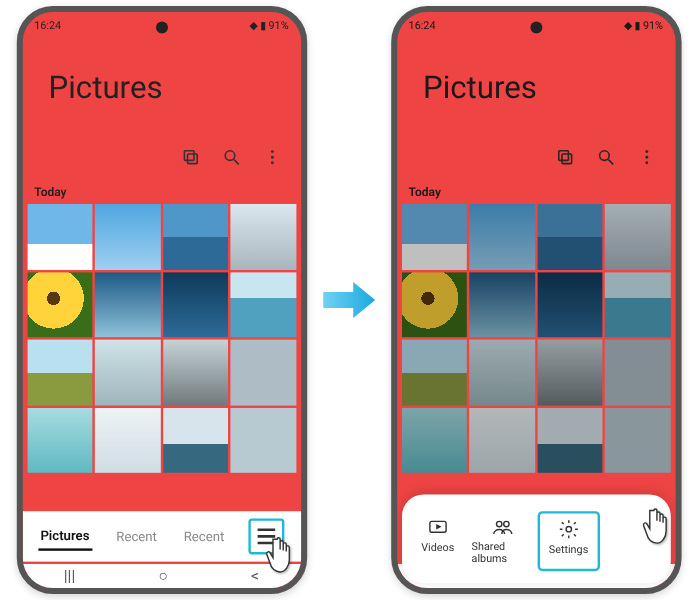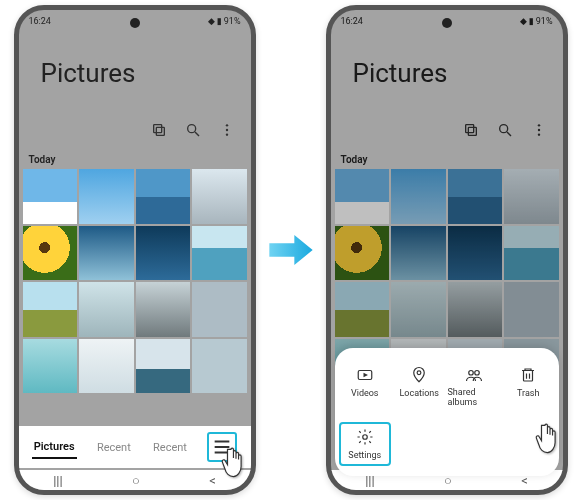--- a/index.html
+++ b/index.html
@@ -13,21 +13,21 @@
     align-items: center;
     justify-content: center;
     gap: 10px;
     position: relative;
   }
   .phone {
     width: 232px;
     height: 480px;
     border: 5px solid #555;
     border-radius: 30px;
-    background: #a3a3a3;
+    background: #ef4444;
     position: relative;
     overflow: hidden;
     box-shadow: 0 2px 6px rgba(0,0,0,0.15);
   }
   .phone.dimmed .screen-main {
     filter: brightness(0.75);
     pointer-events: none;
   }
   .camera {
     position: absolute;
@@ -135,21 +135,21 @@
     width: 50px;
     display:flex;
     align-items:center;
     justify-content:center;
   }
   .arrow svg { width:50px; height:50px; }
 
   
   .sheet {
     position:absolute;
-    bottom: 14px;
+    bottom: 4px;
     left:4px; right:4px;
     background:#fff;
     border-radius:18px;
     padding: 14px 4px 10px 4px;
     box-shadow: 0 -2px 10px rgba(0,0,0,0.15);
     z-index:40;
   }
   .sheet-grid {
     display:grid;
     grid-template-columns: repeat(4,1fr);
@@ -333,43 +333,26 @@
     <div class="sheet-grid">
       <div class="sheet-item">
         <svg viewBox="0 0 24 24">
             <rect x="3" y="6" width="18" height="12" rx="2"></rect>
             <polygon points="10,9 16,12 10,15" fill="#333" stroke="none"></polygon>
           </svg>
         <span>Videos</span>
       </div>
       <div class="sheet-item">
         <svg viewBox="0 0 24 24">
-            <path d="M12 21s-7-7-7-12a7 7 0 0114 0c0 5-7 12-7 12z"></path>
-            <circle cx="12" cy="9" r="2.5"></circle>
-          </svg>
-        <span>Locations</span>
-      </div>
-      <div class="sheet-item">
-        <svg viewBox="0 0 24 24">
             <circle cx="8" cy="9" r="3"></circle>
             <circle cx="16" cy="9" r="3"></circle>
             <path d="M2 20c0-3 3-5 6-5s6 2 6 5"></path>
             <path d="M11 20c0-3 2-5 5-5s6 2 6 5"></path>
           </svg>
         <span style="text-align:left; line-height:1.1;">Shared albums</span>
-      </div>
-      <div class="sheet-item">
-        <svg viewBox="0 0 24 24">
-            <polyline points="4,6 20,6"></polyline>
-            <path d="M8 6V4h8v2"></path>
-            <rect x="6" y="6" width="12" height="14" rx="1"></rect>
-            <line x1="10" y1="10" x2="10" y2="17"></line>
-            <line x1="14" y1="10" x2="14" y2="17"></line>
-          </svg>
-        <span>Trash</span>
       </div>
       <div class="sheet-item highlight">
         <svg viewBox="0 0 24 24">
             <circle cx="12" cy="12" r="3"></circle>
             <path d="M12 2v3M12 19v3M4.2 4.2l2.1 2.1M17.7 17.7l2.1 2.1M2 12h3M19 12h3M4.2 19.8l2.1-2.1M17.7 6.3l2.1-2.1"></path>
           </svg>
         <span>Settings</span>
       </div>
     </div>
   </div>

